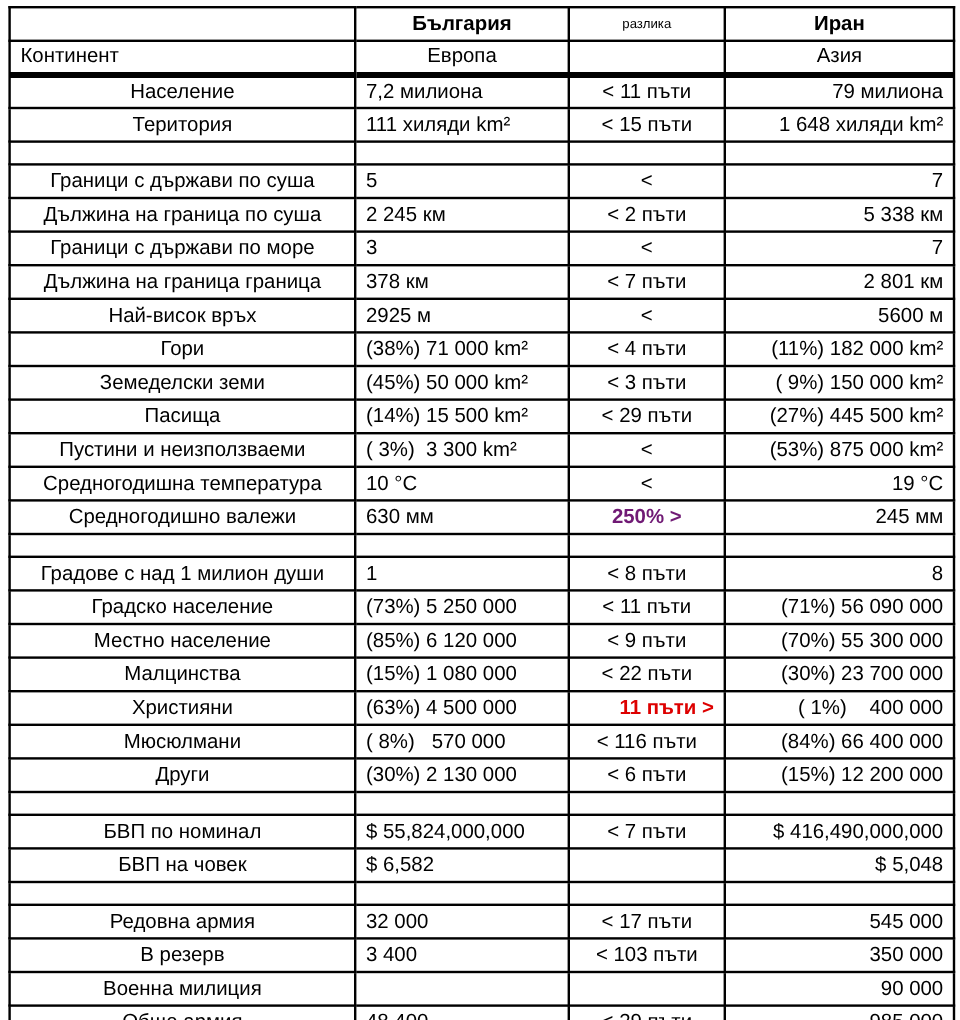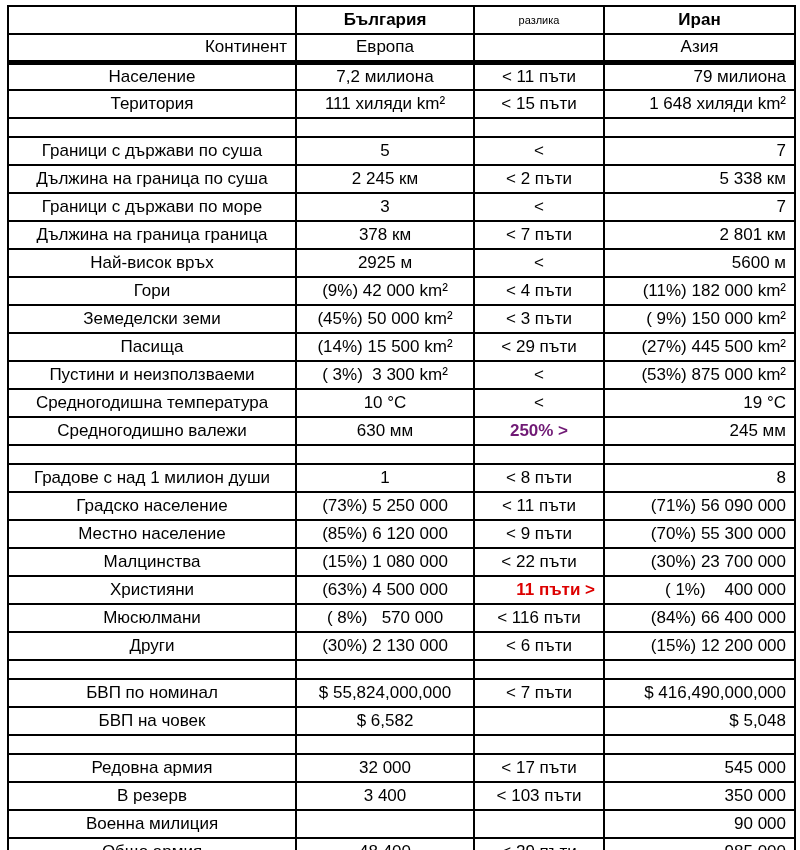--- a/index.html
+++ b/index.html
@@ -28,24 +28,24 @@
     font-weight: normal;
     white-space: pre;
     overflow: hidden;
     vertical-align: middle;
   }
   tr { height: 28px; }
   tr.spacer-row { height: 19px; }
   tr.head-row th { text-align: center; font-weight: bold; }
   tr.head-row th.diff-head { font-weight: normal; font-size: 11px; }
   tr.subhead-row td { border-bottom: 5px solid #000; }
-  tr.subhead-row td.c-label { text-align: right; }
+  tr.subhead-row td.c-label { text-align: left; }
   tr.subhead-row td.c-bg, tr.subhead-row td.c-ir { text-align: center; }
   td.c-label { text-align: center; }
-  td.c-bg   { text-align: center; }
+  td.c-bg   { text-align: left; }
   td.c-diff { text-align: center; }
   td.c-ir   { text-align: right; }
   td.red-cell { font-weight: bold; }
 </style>
 </head>
 <body>
 
 <table class="compare">
   <colgroup>
     <col style="width:288px">
@@ -111,21 +111,21 @@
     <td class="c-ir">2 801 км</td>
   </tr>
       <tr>
     <td class="c-label">Най-висок връх</td>
     <td class="c-bg">2925 м</td>
     <td class="c-diff">&lt;</td>
     <td class="c-ir">5600 м</td>
   </tr>
       <tr>
     <td class="c-label">Гори</td>
-    <td class="c-bg">(9%) 42 000 km²</td>
+    <td class="c-bg">(38%) 71 000 km²</td>
     <td class="c-diff">&lt; 4 пъти</td>
     <td class="c-ir">(11%) 182 000 km²</td>
   </tr>
       <tr>
     <td class="c-label">Земеделски земи</td>
     <td class="c-bg">(45%) 50 000 km²</td>
     <td class="c-diff">&lt; 3 пъти</td>
     <td class="c-ir">( 9%) 150 000 km²</td>
   </tr>
       <tr>

